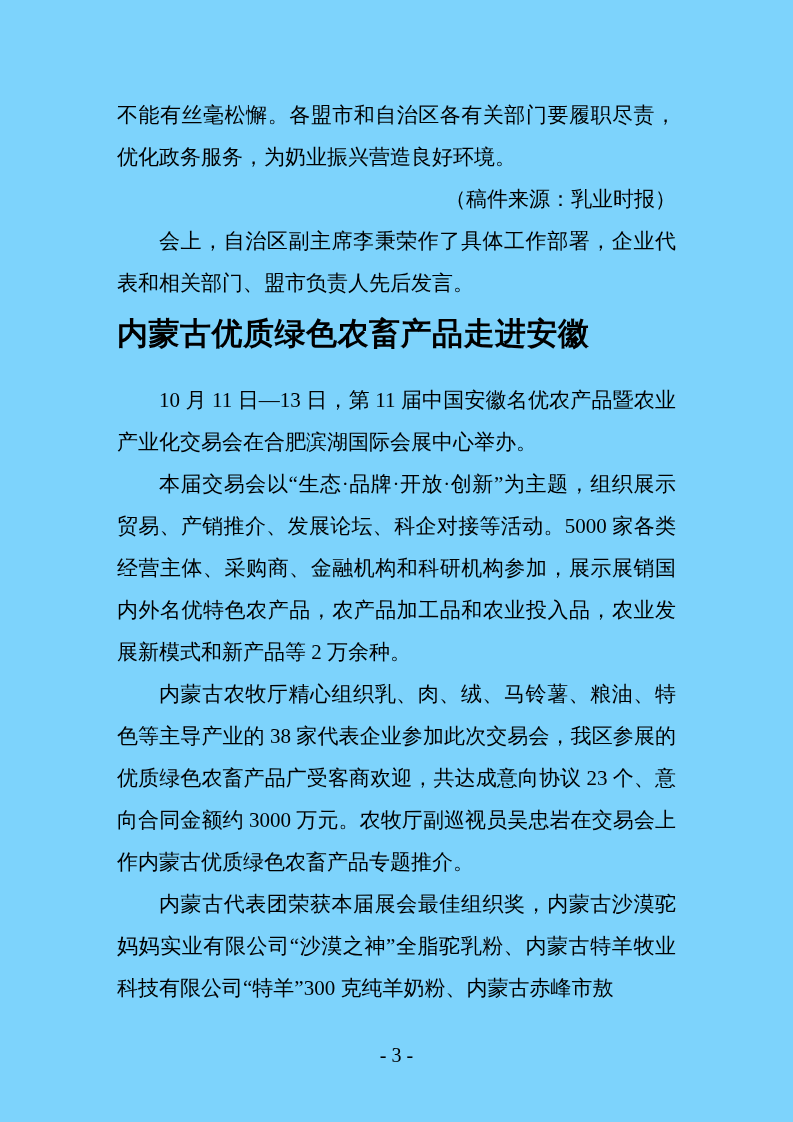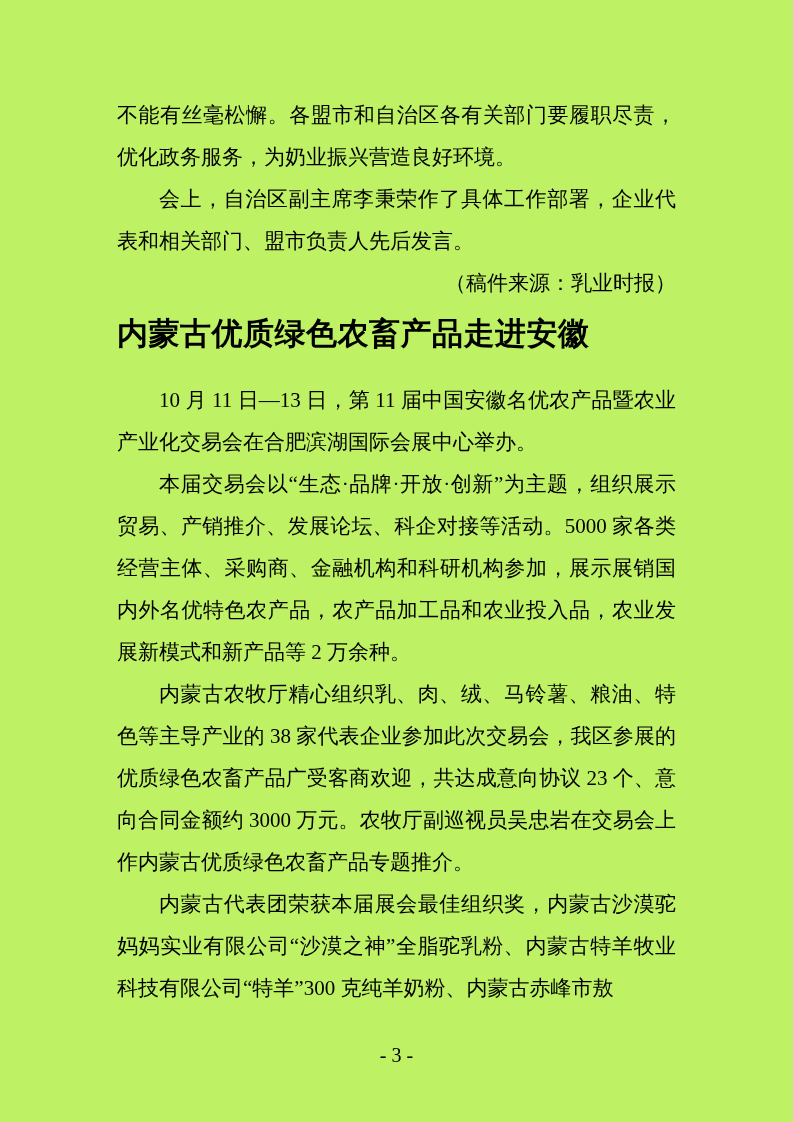--- a/index.html
+++ b/index.html
@@ -4,21 +4,21 @@
 <style>
   html, body {
     margin: 0;
     padding: 0;
     background: #ffffff;
   }
   .page {
     position: relative;
     width: 793px;
     height: 1122px;
-    background: #bef264;
+    background: #7dd3fc;
     color: #000000;
     font-family: "Liberation Serif", "DejaVu Serif", serif;
     overflow: hidden;
   }
   .content {
     position: absolute;
     left: 117px;
     top: 94px;
     width: 559px;
   }
@@ -57,23 +57,23 @@
   }
 </style>
 </head>
 <body>
 
 <div class="page">
   <div class="content">
 
     <p class="body">不能有丝毫松懈。各盟市和自治区各有关部门要履职尽责，优化政务服务，为奶业振兴营造良好环境。</p>
 
+    <p class="body source">（稿件来源：乳业时报）</p>
+
     <p class="body indent">会上，自治区副主席李秉荣作了具体工作部署，企业代表和相关部门、盟市负责人先后发言。</p>
-
-    <p class="body source">（稿件来源：乳业时报）</p>
 
     <h1 class="headline">内蒙古优质绿色农畜产品走进安徽</h1>
 
     <p class="body indent">10 月 11 日—13 日，第 11 届中国安徽名优农产品暨农业产业化交易会在合肥滨湖国际会展中心举办。</p>
 
     <p class="body indent">本届交易会以“生态·品牌·开放·创新”为主题，组织展示贸易、产销推介、发展论坛、科企对接等活动。5000 家各类经营主体、采购商、金融机构和科研机构参加，展示展销国内外名优特色农产品，农产品加工品和农业投入品，农业发展新模式和新产品等 2 万余种。</p>
 
     <p class="body indent">内蒙古农牧厅精心组织乳、肉、绒、马铃薯、粮油、特色等主导产业的 38 家代表企业参加此次交易会，我区参展的优质绿色农畜产品广受客商欢迎，共达成意向协议 23 个、意向合同金额约 3000 万元。农牧厅副巡视员吴忠岩在交易会上作内蒙古优质绿色农畜产品专题推介。</p>
 
     <p class="body indent">内蒙古代表团荣获本届展会最佳组织奖，内蒙古沙漠驼妈妈实业有限公司“沙漠之神”全脂驼乳粉、内蒙古特羊牧业科技有限公司“特羊”300 克纯羊奶粉、内蒙古赤峰市敖</p>

